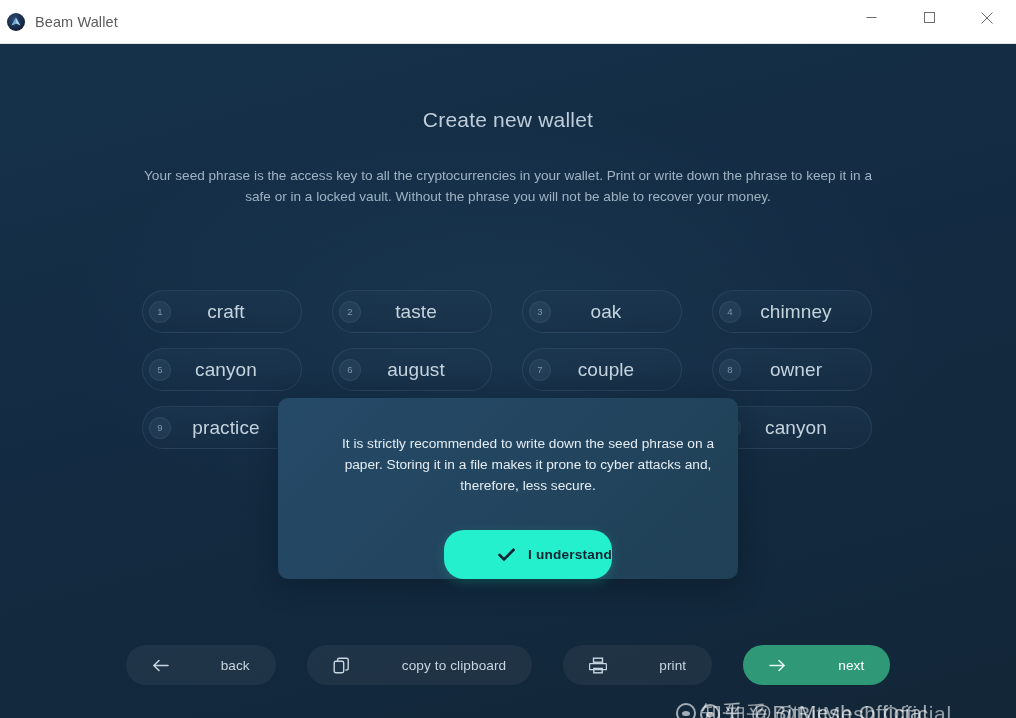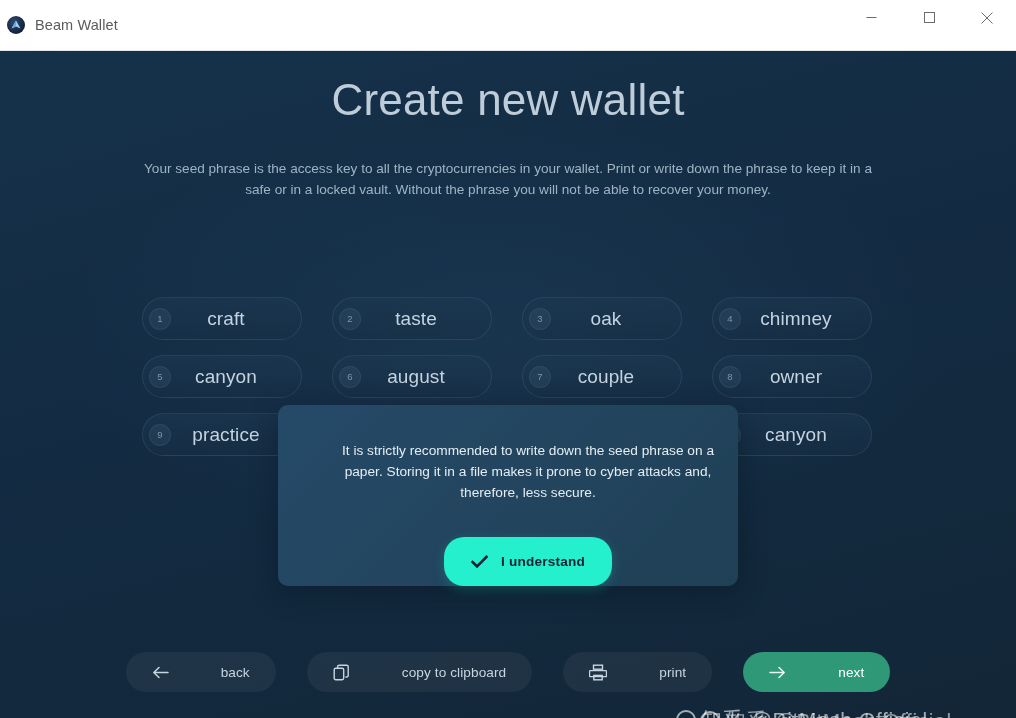--- a/index.html
+++ b/index.html
@@ -11,21 +11,21 @@
     font-family: "Liberation Sans", sans-serif;
   }
 
   body {
     background: #132b42;
   }
 
   
   .titlebar {
     position: relative;
-    height: 51px;
+    height: 44px;
     width: 100%;
     background: #ffffff;
     display: flex;
     align-items: center;
     border-bottom: 1px solid #e6e6e6;
   }
   .tb-icon {
     width: 18px;
     height: 18px;
     margin-left: 7px;
@@ -67,22 +67,22 @@
     width: 1016px;
     height: 683px;
     background:
       radial-gradient(ellipse 620px 300px at 50% 42%, rgba(38,74,104,0.30) 0%, rgba(19,43,66,0) 72%),
       linear-gradient(165deg, #15314a 0%, #132b42 45%, #122637 100%);
     overflow: hidden;
   }
 
   .page-title {
     text-align: center;
-    margin-top: 24px;
-    font-size: 44px;
+    margin-top: 64px;
+    font-size: 21px;
     font-weight: 400;
     color: #becdd9;
     letter-spacing: 0.2px;
   }
 
   .page-desc {
     margin: 33px auto 16px;
     width: 730px;
     text-align: center;
     font-size: 13.6px;
@@ -162,21 +162,21 @@
   }
   .modal-btn {
     margin-top: 34px;
     width: 168px;
     height: 52px;
     border-radius: 20px;
     background: #25f0cd;
     border: none;
     display: flex;
     align-items: center;
-    justify-content: center;
+    justify-content: flex-end;
     gap: 13px;
     cursor: pointer;
     box-shadow: 0 3px 12px rgba(20,190,160,0.28);
   }
   .modal-btn .lbl {
     font-size: 13.6px;
     font-weight: bold;
     color: #0e2233;
     letter-spacing: 0.2px;
   }

